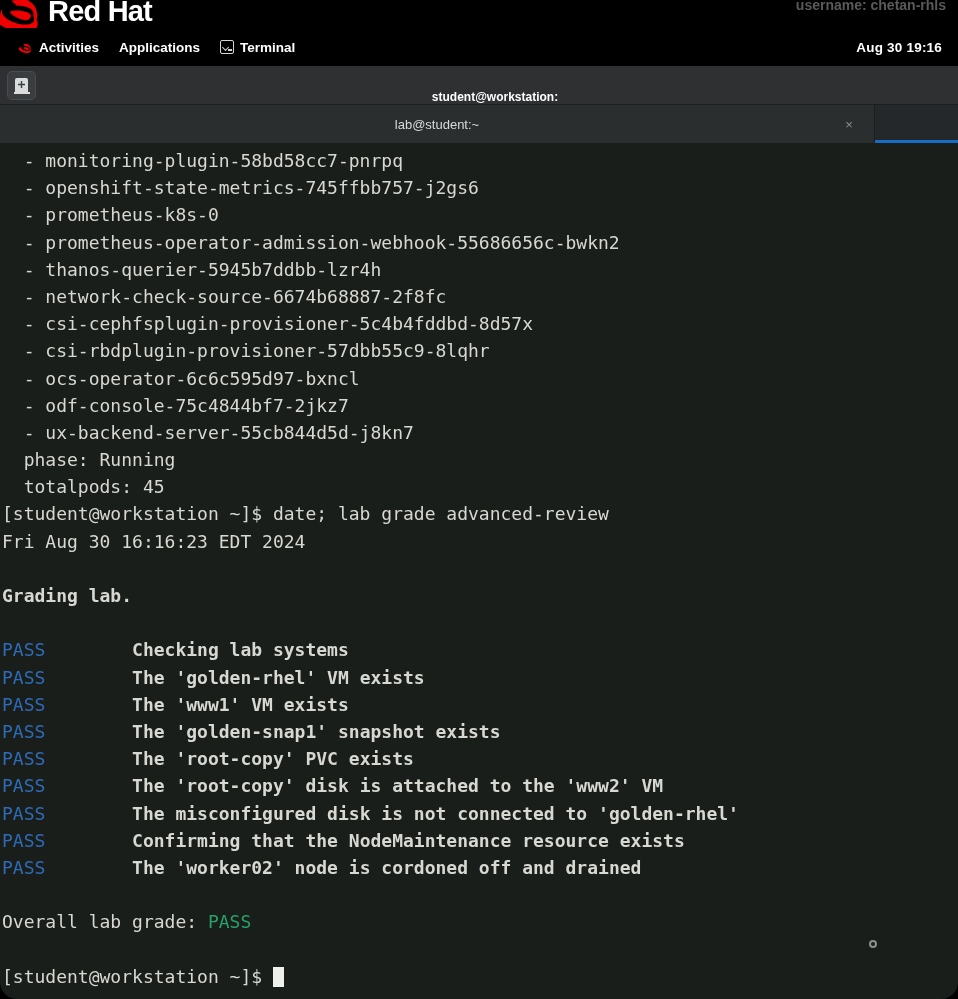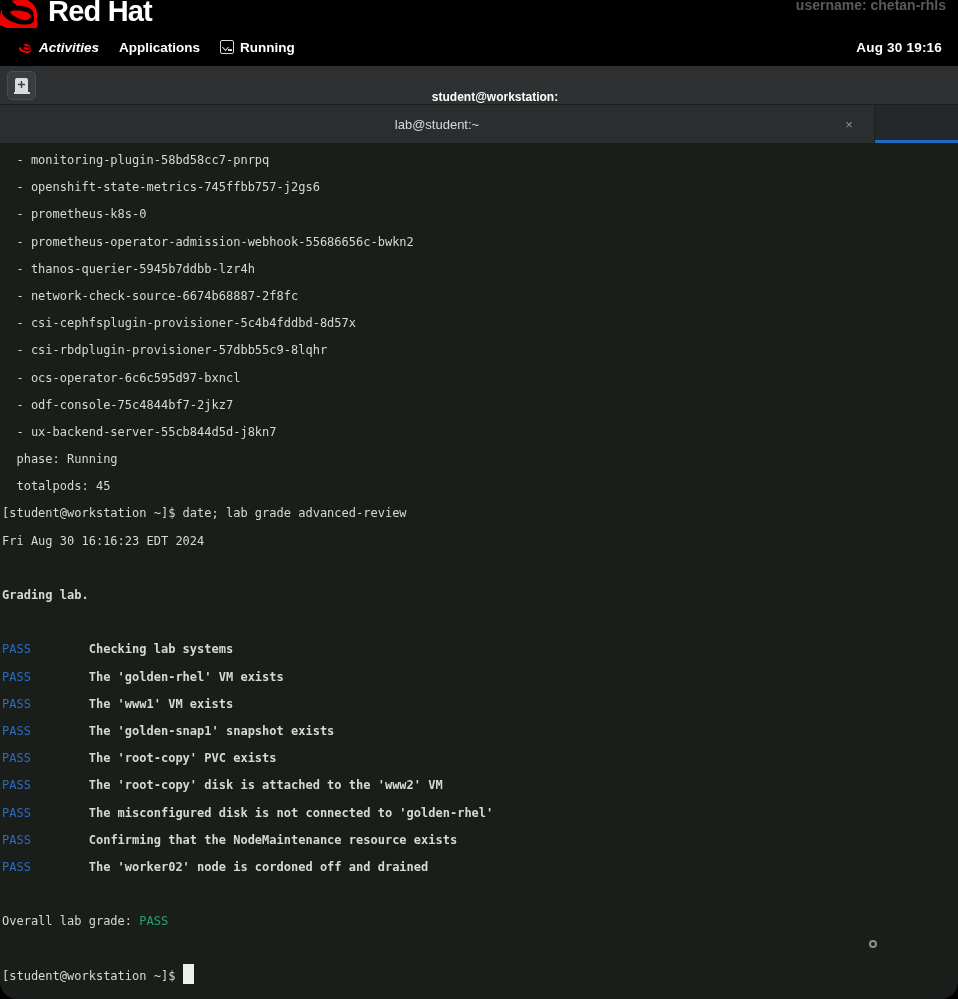--- a/index.html
+++ b/index.html
@@ -83,21 +83,21 @@
     gap: 6px;
     color: #ffffff;
     font-family: "Liberation Sans", sans-serif;
     font-weight: 700;
     font-size: 13.5px;
     padding: 3px 10px;
     border-radius: 4px;
     white-space: nowrap;
     cursor: default;
   }
-  .panel-item:first-child { padding-left: 6px; font-style: italic; }
+  .panel-item:first-child { padding-left: 6px; }
   .mini-hat { width: 15px; height: 13px; flex: 0 0 auto; }
   .term-glyph {
     width: 14px; height: 14px;
     border: 1.4px solid #d6d6d6;
     border-radius: 2px;
     position: relative;
     flex: 0 0 auto;
     box-sizing: border-box;
   }
   .term-glyph::before {
@@ -241,21 +241,21 @@
   }
 
   
   .terminal {
     position: absolute;
     left: 0; top: 143px;
     width: 958px;
     height: 856px;
     background: #1a1e1b;
     font-family: "DejaVu Sans Mono", "Liberation Mono", monospace;
-    font-size: 12px;
+    font-size: 18px;
     line-height: 27.2px;
     color: #d8d8d2;
     padding: 4px 0 0 0;
     box-sizing: border-box;
     overflow: hidden;
     white-space: pre;
   }
   .tline { height: 27.2px; padding-left: 2px; }
   .tline.blank { color: transparent; }
   .bold { font-weight: 700; }
@@ -305,21 +305,21 @@
           <path fill="#ee0000" d="M40.4 28.2c.5-.3.7-1 .3-1.9-.5-1.3-2.2-2.5-4.1-3.2-3-1.1-6.8-1.7-9.8-1.7-2.8 0-5.3.4-6.9 1.1.4 2.5 6.9 7.2 13.9 8.4 3.3.6 5.7.1 6.6-2.7z"></path>
         </svg>
       </span>
       <span>Activities</span>
     </div>
     <div class="panel-item">
       <span>Applications</span>
     </div>
     <div class="panel-item">
       <span class="term-glyph"></span>
-      <span>Running</span>
+      <span>Terminal</span>
     </div>
     <div class="panel-spacer"></div>
     <div class="panel-clock">Aug 30  19:16</div>
   </div>
 
   <div class="win-header">
     <div class="win-appbtn">
       <span class="win-appicon"></span>
     </div>
     <div class="win-title">student@workstation:</div>

